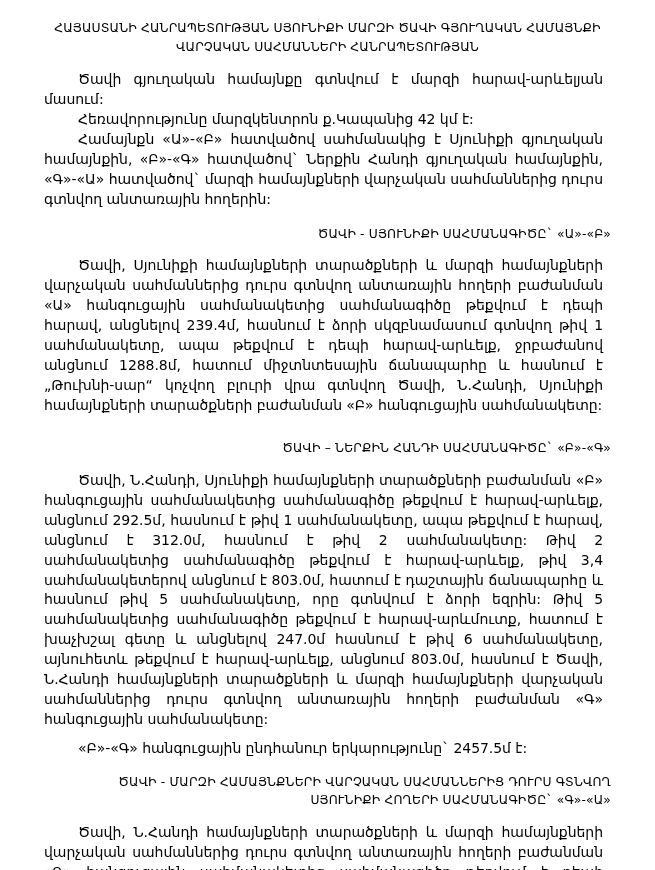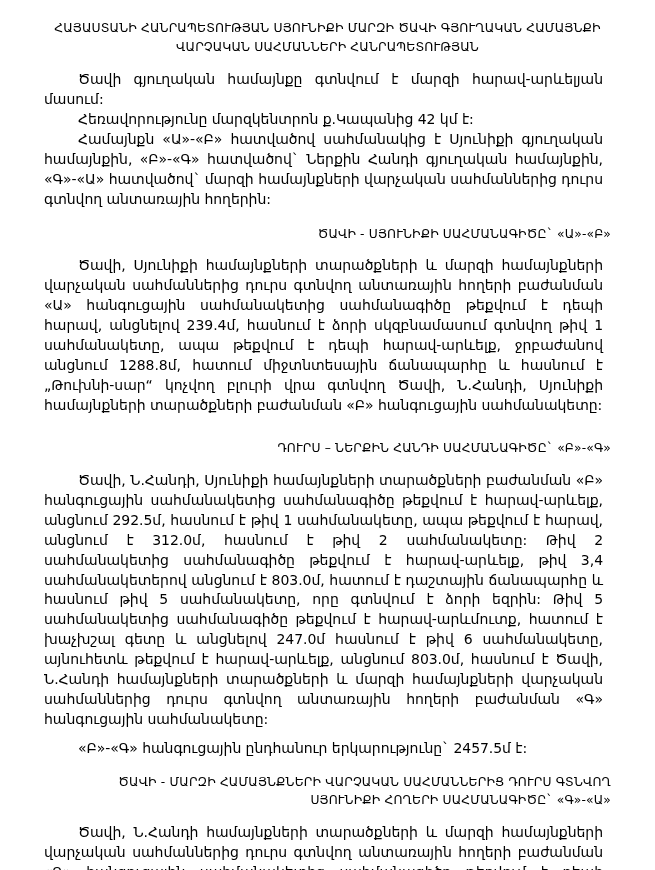--- a/index.html
+++ b/index.html
@@ -75,21 +75,21 @@
   <div class="section-head">
     <span class="line">ԾԱՎԻ - ՍՅՈՒՆԻՔԻ  ՍԱՀՄԱՆԱԳԻԾԸ`  «Ա»-«Բ»</span>
   </div>
 
   <div class="block">
     <p class="para">Ծավի, Սյունիքի համայնքների տարածքների և մարզի համայնքների վարչական սահմաններից դուրս գտնվող անտառային հողերի բաժանման «Ա» հանգուցային սահմանակետից սահմանագիծը թեքվում է դեպի հարավ, անցնելով 239.4մ, հասնում է ձորի սկզբնամասում գտնվող թիվ 1 սահմանակետը, ապա թեքվում է դեպի հարավ-արևելք, ջրբաժանով անցնում 1288.8մ, հատում միջտնտեսային ճանապարհը և հասնում է „Թուխնի-սար“ կոչվող բլուրի վրա գտնվող Ծավի, Ն.Հանդի, Սյունիքի համայնքների տարածքների բաժանման «Բ» հանգուցային սահմանակետը:</p>
     <div class="gap-sm"></div>
   </div>
 
   <div class="section-head">
-    <span class="line">ԴՈՒՐՍ – ՆԵՐՔԻՆ ՀԱՆԴԻ ՍԱՀՄԱՆԱԳԻԾԸ`  «Բ»-«Գ»</span>
+    <span class="line">ԾԱՎԻ – ՆԵՐՔԻՆ ՀԱՆԴԻ ՍԱՀՄԱՆԱԳԻԾԸ`  «Բ»-«Գ»</span>
   </div>
 
   <div class="block">
     <p class="para">Ծավի, Ն.Հանդի, Սյունիքի համայնքների տարածքների բաժանման «Բ» հանգուցային սահմանակետից սահմանագիծը թեքվում է հարավ-արևելք, անցնում 292.5մ, հասնում է թիվ 1 սահմանակետը, ապա թեքվում է հարավ, անցնում է 312.0մ, հասնում է թիվ 2 սահմանակետը: Թիվ 2 սահմանակետից սահմանագիծը թեքվում է հարավ-արևելք, թիվ 3,4 սահմանակետերով անցնում է 803.0մ, հատում է դաշտային ճանապարհը և հասնում թիվ 5 սահմանակետը, որը գտնվում է ձորի եզրին: Թիվ 5 սահմանակետից սահմանագիծը թեքվում է հարավ-արևմուտք, հատում է խաչխշալ գետը և անցնելով 247.0մ հասնում է թիվ 6 սահմանակետը, այնուհետև թեքվում է հարավ-արևելք, անցնում 803.0մ, հասնում է Ծավի, Ն.Հանդի համայնքների տարածքների և մարզի համայնքների վարչական սահմաններից դուրս գտնվող անտառային հողերի բաժանման «Գ» հանգուցային սահմանակետը:</p>
     <div class="gap-sm"></div>
     <p class="para">«Բ»-«Գ» հանգուցային ընդհանուր երկարությունը`  2457.5մ է:</p>
   </div>
 
   <div class="section-head">
     <span class="line">ԾԱՎԻ - ՄԱՐԶԻ ՀԱՄԱՅՆՔՆԵՐԻ ՎԱՐՉԱԿԱՆ ՍԱՀՄԱՆՆԵՐԻՑ ԴՈՒՐՍ ԳՏՆՎՈՂ</span>

